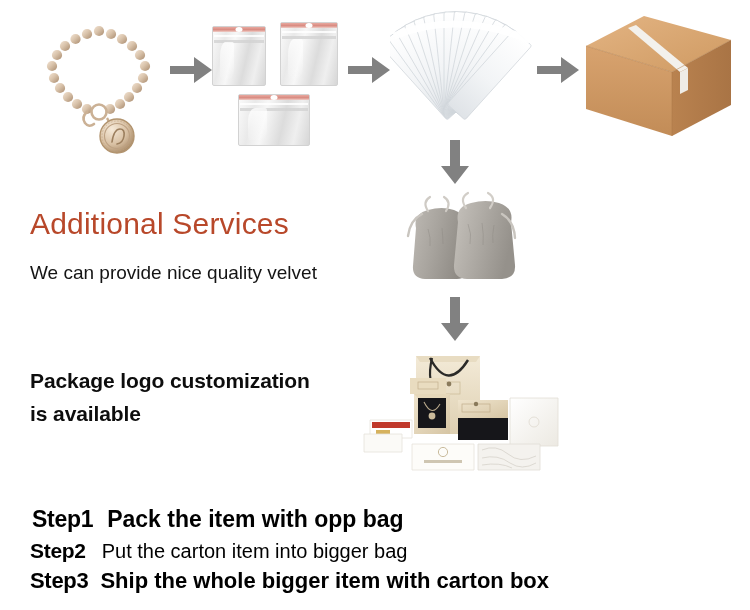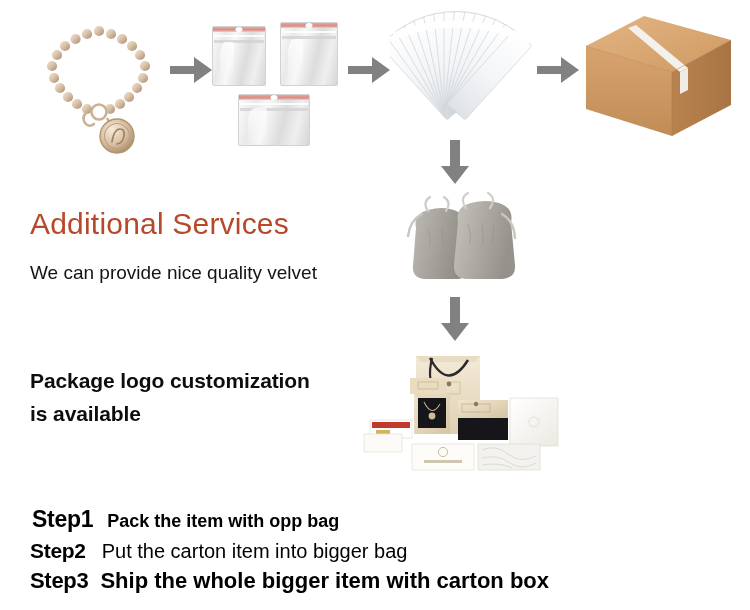--- a/index.html
+++ b/index.html
@@ -53,21 +53,21 @@
   .step-label{
     font-weight:700;
     color:#000;
     letter-spacing:-.3px;
   }
   .step-text{
     font-weight:700;
     color:#000;
   }
   .step1 .step-label{font-size:23px;}
-  .step1 .step-text{font-size:18px;margin-left:14px;}
+  .step1 .step-text{font-size:23px;margin-left:14px;}
   .step2 .step-label{font-size:21px;}
   .step2 .step-text{font-size:20px;margin-left:16px;font-weight:400;}
   .step3 .step-label{font-size:22px;}
   .step3 .step-text{font-size:22px;margin-left:12px;}
 
   
   .oppbag{position:absolute;}
   .oppbag .body{
     position:absolute;left:0;top:0;right:0;bottom:0;
     background:linear-gradient(103deg,#fbfbfb 0%,#e9e9e9 22%,#f7f7f7 38%,#dcdcdc 62%,#efefef 80%,#d6d6d6 100%);

